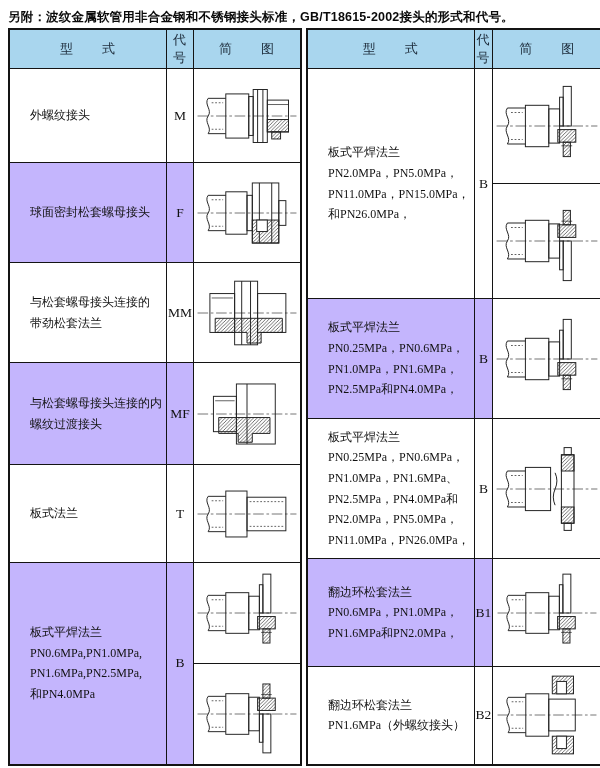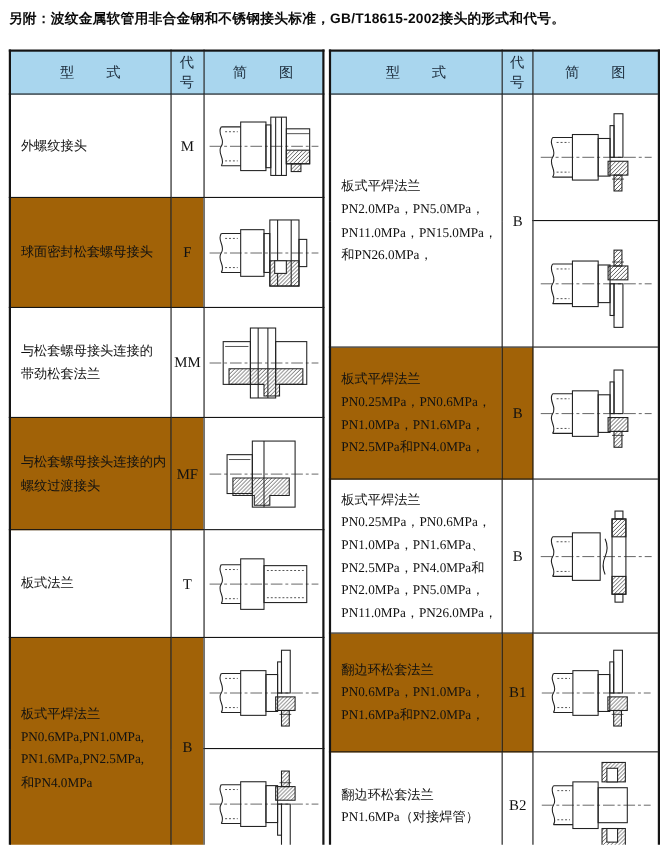--- a/index.html
+++ b/index.html
@@ -4,39 +4,39 @@
 <style>
   html,body{margin:0;padding:0;}
   body{
     width:600px;height:768px;background:#ffffff;color:#111;
     font-family:"Liberation Serif", serif;
     position:relative;overflow:hidden;
   }
   .title{
     font-family:"Liberation Sans", sans-serif;
     font-weight:bold;font-size:12.5px;letter-spacing:.2px;
-    padding:9px 6px 19px 8px;color:#0a0a0a;
+    padding:9px 6px 2px 8px;color:#0a0a0a;
   }
   .tables{display:flex;gap:4px;margin-left:8px;}
   table{border-collapse:collapse;table-layout:fixed;border:2px solid #141414;}
   td,th{border:1px solid #141414;box-sizing:border-box;}
   th{
     background:#a9d6ee;font-weight:normal;font-size:13px;height:28px;
     color:#1c2b3a;letter-spacing:1px;
   }
   td.type{
-    font-size:12px;line-height:1.72;padding:3px 4px 3px 9px;
+    font-size:12px;line-height:1.72;padding:3px 4px 3px 20px;
     vertical-align:middle;text-align:left;
   }
   td.type .ln{white-space:nowrap;}
   td.code{
     text-align:center;vertical-align:middle;font-size:13.5px;
   }
   td.diag{text-align:center;vertical-align:middle;padding:0;background:#fff;}
-  tr.hl td.type, tr.hl td.code{background:#a16207;}
+  tr.hl td.type, tr.hl td.code{background:#c4b5fd;}
   svg.d{display:block;margin:0 auto;}
   .defs{position:absolute;width:0;height:0;overflow:hidden;}
 </style>
 </head>
 <body>
 
 <svg class="defs" aria-hidden="true">
   <defs>
     <pattern id="hatch" patternUnits="userSpaceOnUse" width="4" height="4">
       <path d="M0,4 L4,0" stroke="#333" stroke-width="0.8" fill="none"></path>
@@ -344,21 +344,21 @@
       <td class="code">B1</td>
       <td class="diag">
             <svg class="d" width="106" height="90">
               <use href="#sym-fla"></use>
             </svg>
           </td>
     </tr>
     <tr style="height:98px">
       <td class="type">
         <div class="ln">翻边环松套法兰</div>
-        <div class="ln">PN1.6MPa（对接焊管）</div>
+        <div class="ln">PN1.6MPa（外螺纹接头）</div>
       </td>
       <td class="code">B2</td>
       <td class="diag">
             <svg class="d" width="106" height="90">
               <use href="#sym-b2"></use>
             </svg>
           </td>
     </tr>
   </tbody>
     </table>

